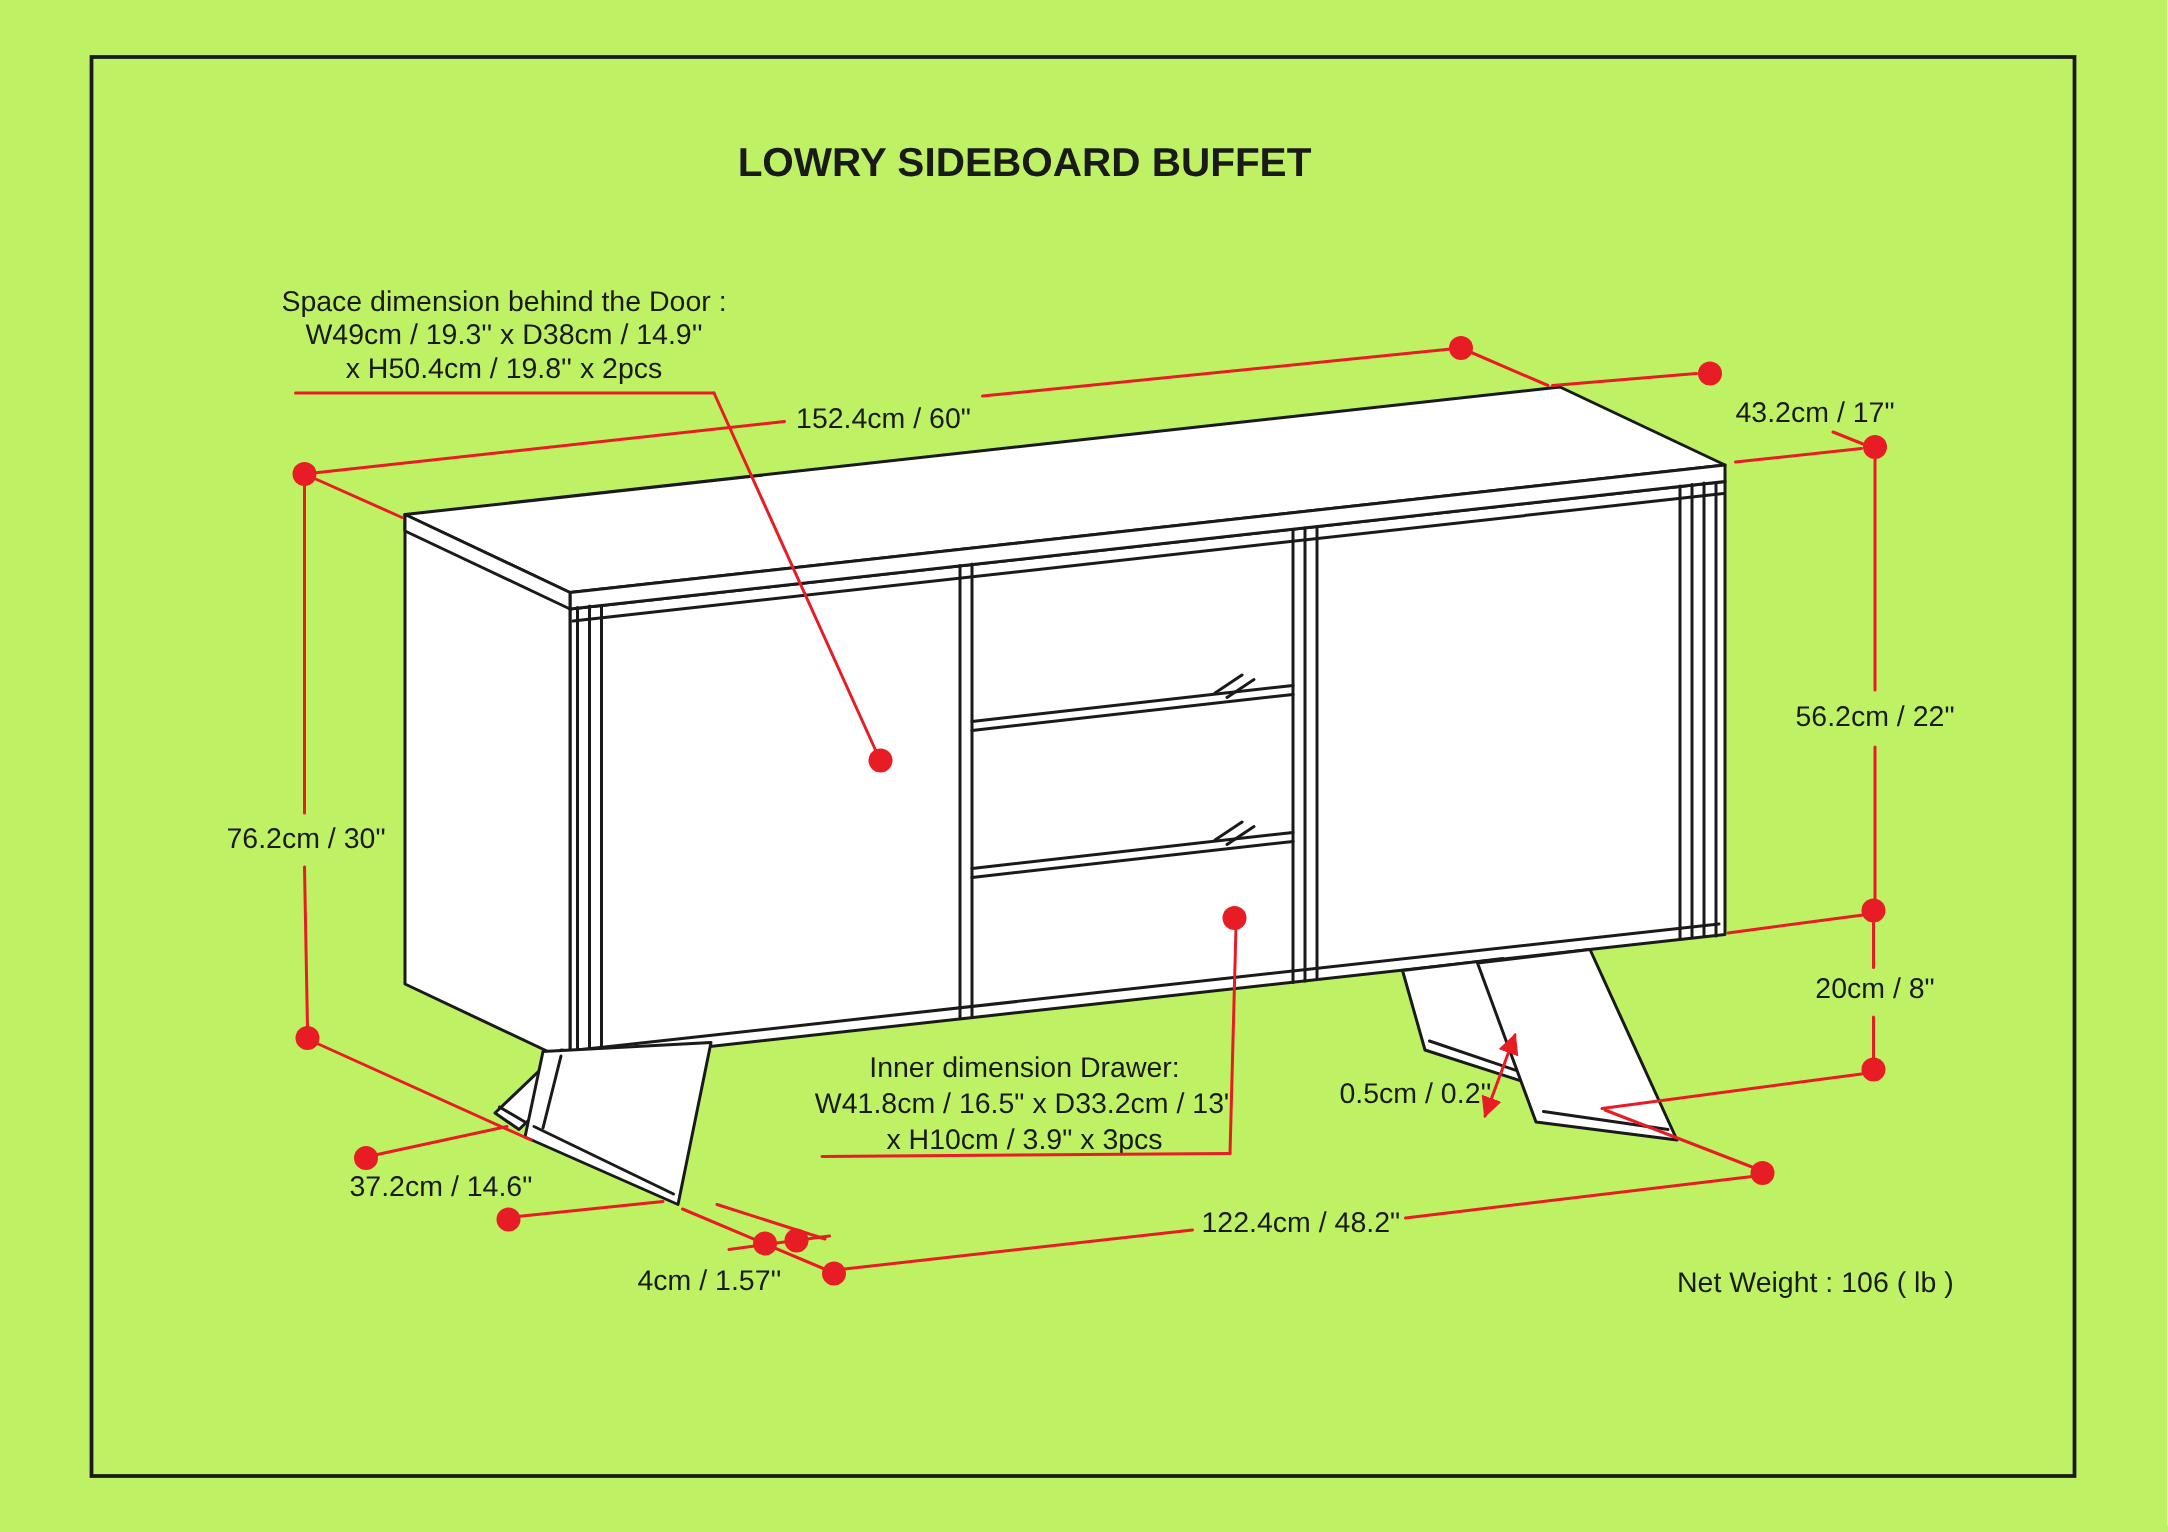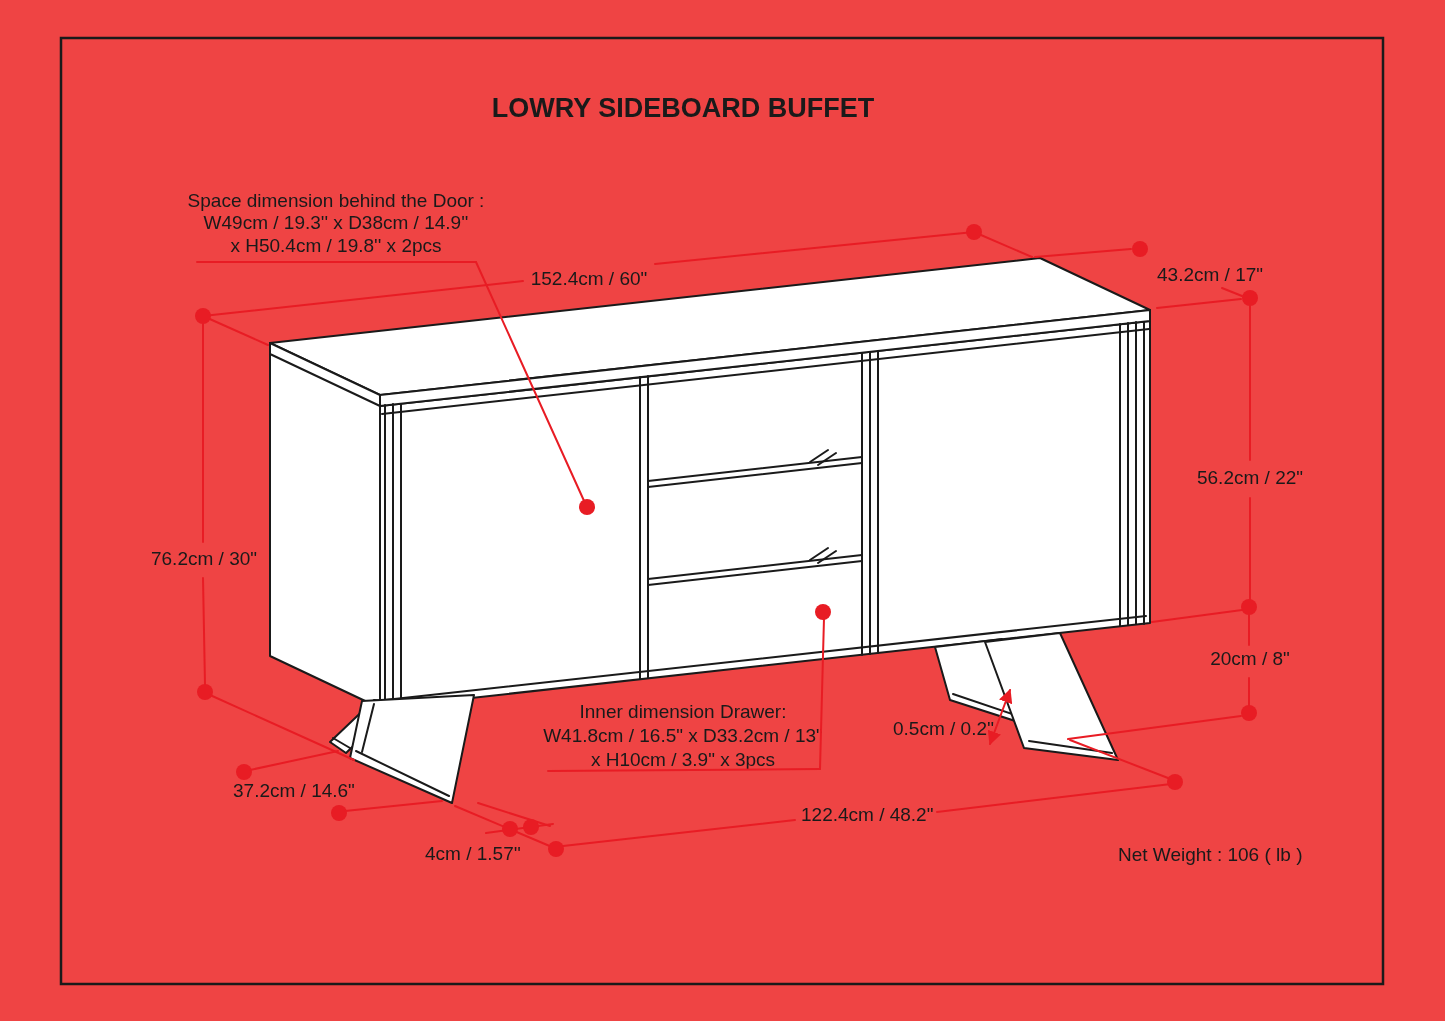--- a/index.html
+++ b/index.html
@@ -5,21 +5,21 @@
   html, body {
     margin: 0;
     padding: 0;
     background: #ffffff;
     font-family: "Liberation Sans", sans-serif;
   }
   .stage {
     position: relative;
     width: 1445px;
     height: 1021px;
-    background: #ef4444;
+    background: #bef264;
     overflow: hidden;
   }
   svg { display: block; }
   text {
     font-family: "Liberation Sans", sans-serif;
     fill: #1a1a1a;
   }
   .title-text { font-size: 27px; font-weight: bold; }
   .label-text { font-size: 19px; }
   .black-line { stroke: #1a1a1a; stroke-width: 2; fill: none; stroke-linejoin: round; stroke-linecap: round; }

